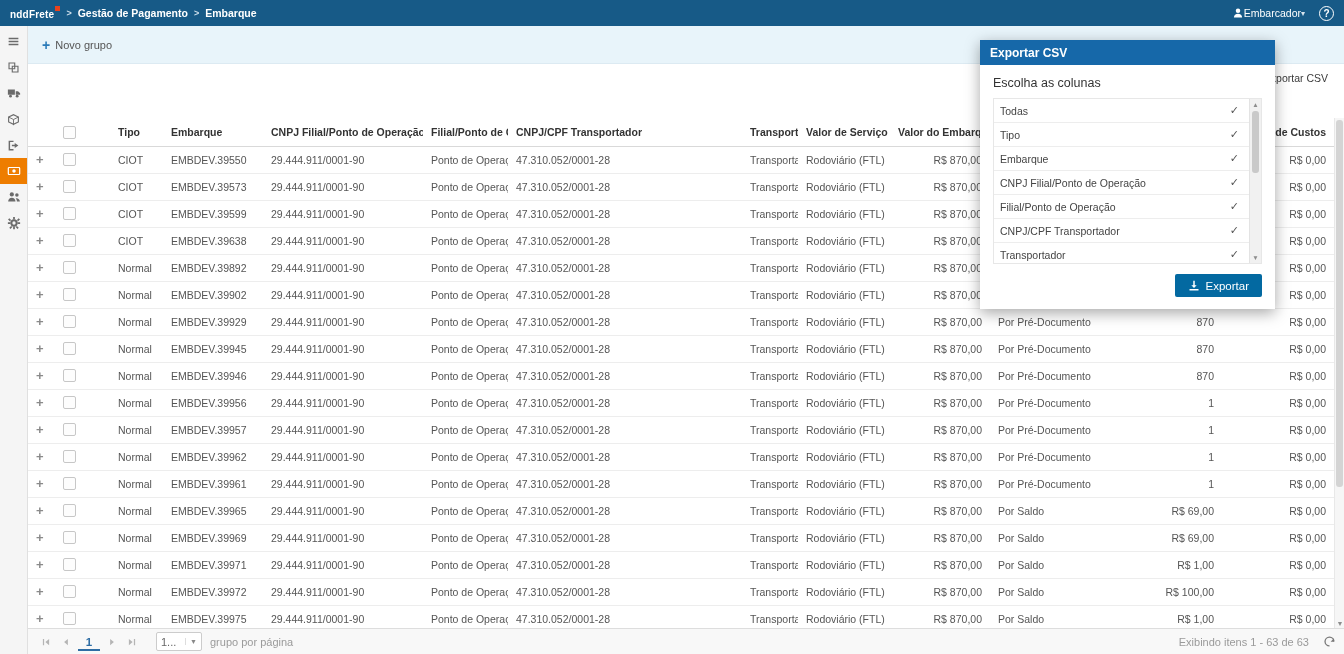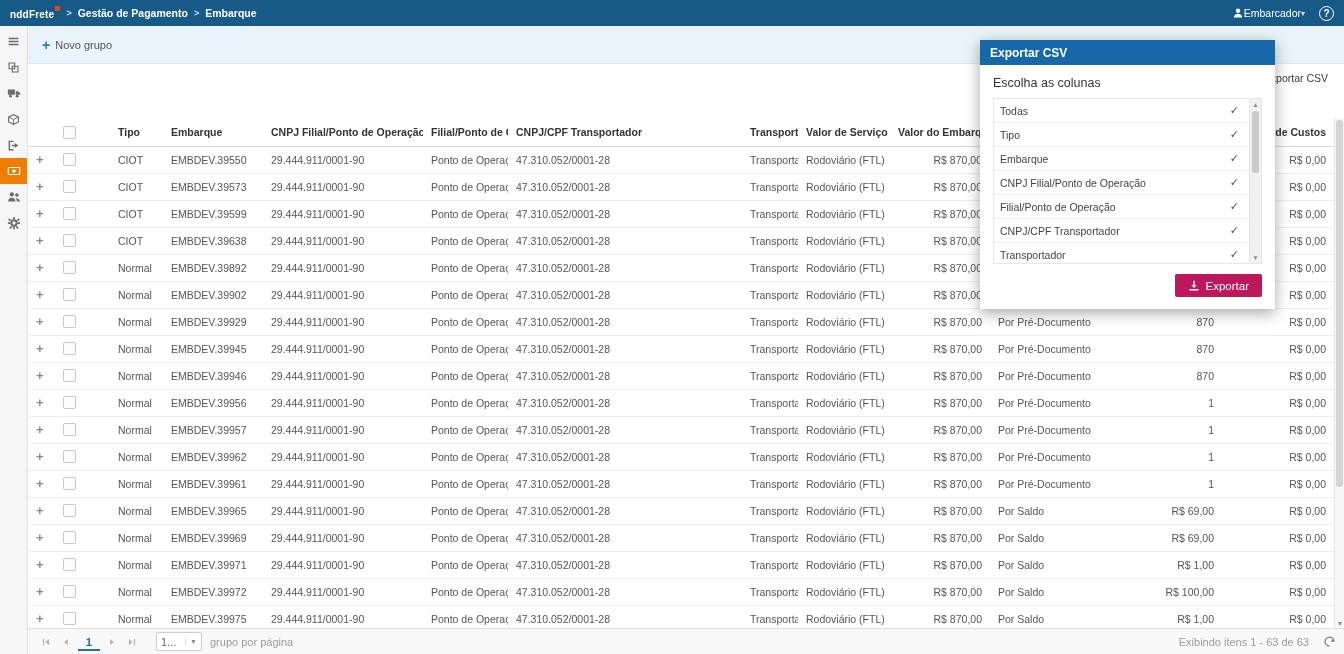--- a/index.html
+++ b/index.html
@@ -68,21 +68,21 @@
   .modal-header { height:25px; background:#1668a9; color:#fff; font-weight:bold; font-size:12px; display:flex; align-items:center; padding:0 10px; cursor:move; }
   .modal-sub { padding:11px 13px 8px; font-size:12.5px; color:#333; }
   .collist-wrap { margin:0 13px; position:relative; border:1px solid #e7e7e7; height:166px; overflow:hidden; }
   .col-item { height:24px; display:flex; align-items:center; border-bottom:1px solid #ededed; padding:0 6px; color:#444; font-size:10.5px; cursor:pointer; }
   .col-item .check { margin-left:auto; margin-right:16px; color:#555; font-size:11px; }
   .list-scroll { position:absolute; top:0; right:0; bottom:0; width:12px; background:#f1f1f1; border-left:1px solid #e3e3e3; }
   .ls-up,.ls-down { position:absolute; left:0; width:11px; text-align:center; font-size:6.5px; color:#8d8d8d; cursor:pointer; }
   .ls-up { top:2px; } .ls-down { bottom:2px; }
   .ls-thumb { position:absolute; top:12px; left:2px; width:7px; height:62px; background:#c9c9c9; border-radius:3px; }
   .modal-footer { padding:10px 13px 12px; display:flex; justify-content:flex-end; }
-  .btn-export { background:#be185d; color:#fff; border:none; height:23px; padding:0 13px; display:flex; align-items:center; gap:6px; font-size:11.5px; font-family:"Liberation Sans",sans-serif; border-radius:2px; cursor:pointer; }
+  .btn-export { background:#0369a1; color:#fff; border:none; height:23px; padding:0 13px; display:flex; align-items:center; gap:6px; font-size:11.5px; font-family:"Liberation Sans",sans-serif; border-radius:2px; cursor:pointer; }
 </style>
 </head>
 <body>
 
 <header class="topbar">
   <div class="logo"><span>nddFrete</span><span class="logo-dot"></span></div>
   <nav class="breadcrumb">
     <span class="bc-sep">&gt;</span>
     <a class="bc-item">Gestão de Pagamento</a>
     <span class="bc-sep">&gt;</span>

